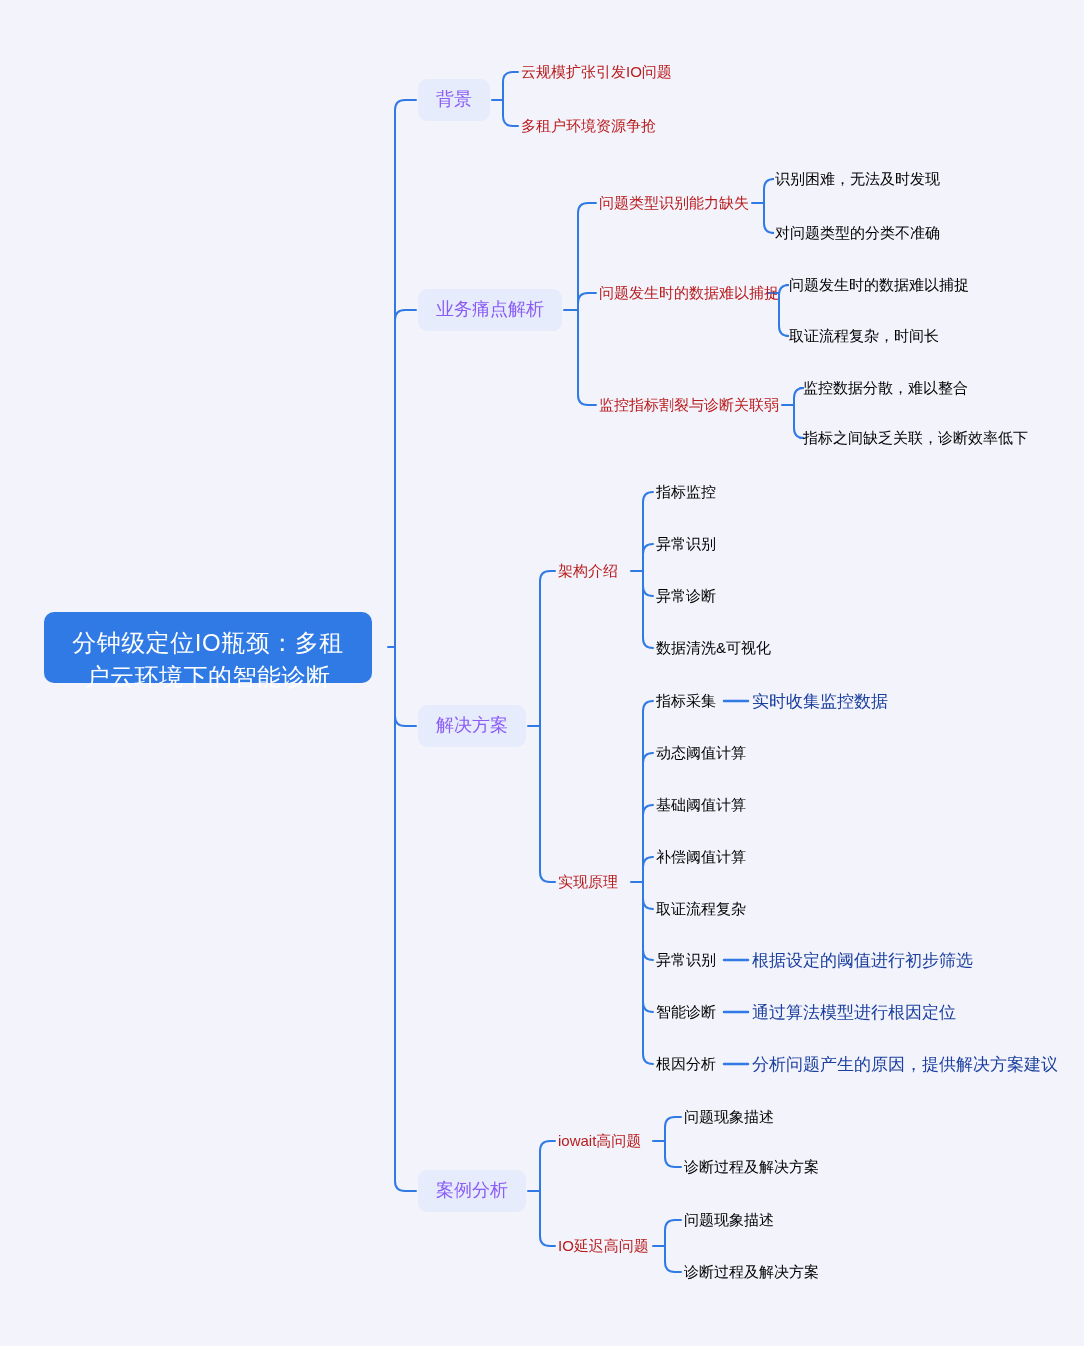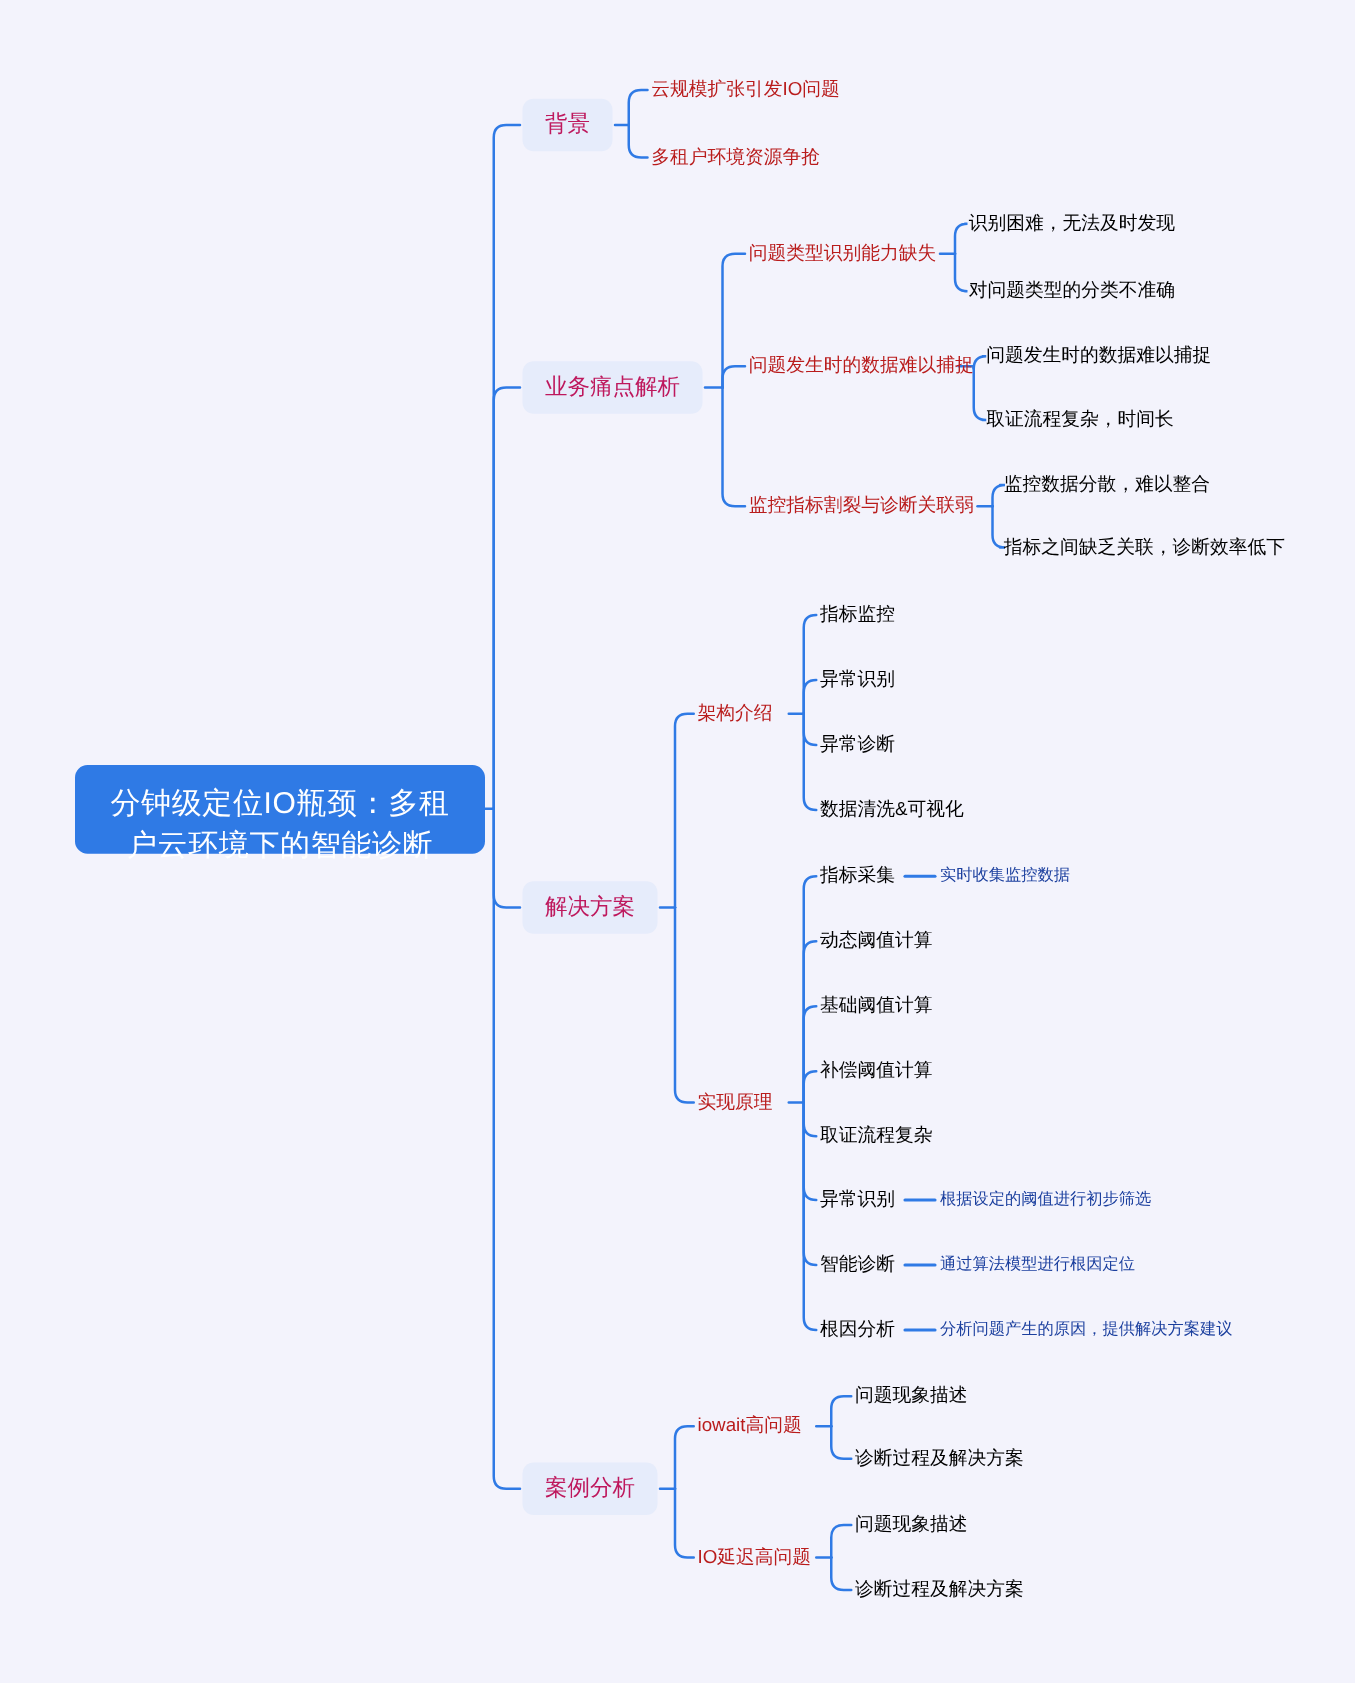--- a/index.html
+++ b/index.html
@@ -23,41 +23,41 @@
     font-size:24px;
     line-height:34px;
     text-align:center;
     padding:14px 18px;
     box-sizing:border-box;
     letter-spacing:.5px;
   }
   
   .lvl2{
     background:#e6ecfb;
-    color:#be185d;
+    color:#8b5cf6;
     border-radius:9px;
     font-size:18px;
     padding:11px 16px;
     box-sizing:border-box;
     text-align:center;
   }
   
   .lvl3{
     color:#b91c1c;
     font-size:15px;
   }
   
   .lvl4{
     color:#000000;
     font-size:15px;
   }
   
   .note{
     color:#1b3f9e;
-    font-size:13px;
+    font-size:17px;
   }
 </style>
 </head>
 <body>
 
 <div id="canvas">
   <svg id="links" viewBox="0 0 1084 1346">
       <path d="M 388 647 H 395" fill="none" stroke="#2f7ae5" stroke-width="2" stroke-linecap="round"></path>
       <path d="M 395 647 V 647" fill="none" stroke="#2f7ae5" stroke-width="2" stroke-linecap="round"></path>
       <path d="M 395 647 V 110 Q 395 100 405 100 H 416" fill="none" stroke="#2f7ae5" stroke-width="2" stroke-linecap="round"></path>
@@ -116,21 +116,21 @@
       <path d="M 653 1141 H 665" fill="none" stroke="#2f7ae5" stroke-width="2" stroke-linecap="round"></path>
       <path d="M 665 1141 V 1141" fill="none" stroke="#2f7ae5" stroke-width="2" stroke-linecap="round"></path>
       <path d="M 665 1141 V 1127 Q 665 1117 675 1117 H 681" fill="none" stroke="#2f7ae5" stroke-width="2" stroke-linecap="round"></path>
       <path d="M 665 1141 V 1157 Q 665 1167 675 1167 H 681" fill="none" stroke="#2f7ae5" stroke-width="2" stroke-linecap="round"></path>
       <path d="M 653 1246 H 665" fill="none" stroke="#2f7ae5" stroke-width="2" stroke-linecap="round"></path>
       <path d="M 665 1246 V 1246" fill="none" stroke="#2f7ae5" stroke-width="2" stroke-linecap="round"></path>
       <path d="M 665 1246 V 1230 Q 665 1220 675 1220 H 681" fill="none" stroke="#2f7ae5" stroke-width="2" stroke-linecap="round"></path>
       <path d="M 665 1246 V 1262 Q 665 1272 675 1272 H 681" fill="none" stroke="#2f7ae5" stroke-width="2" stroke-linecap="round"></path>
     </svg>
 
-  <div class="node root" id="root-node" style="left:60px;top:612px;width:328px;height:71px;">
+  <div class="node root" id="root-node" style="left:44px;top:612px;width:328px;height:71px;">
     <div>分钟级定位IO瓶颈：多租</div>
     <div>户云环境下的智能诊断</div>
   </div>
 
   <div class="node lvl2" style="left:418px;top:79px;width:72px;height:42px;">
     <span>背景</span>
   </div>
 
   <div class="node lvl2" style="left:418px;top:289px;width:144px;height:42px;">
     <span>业务痛点解析</span>

